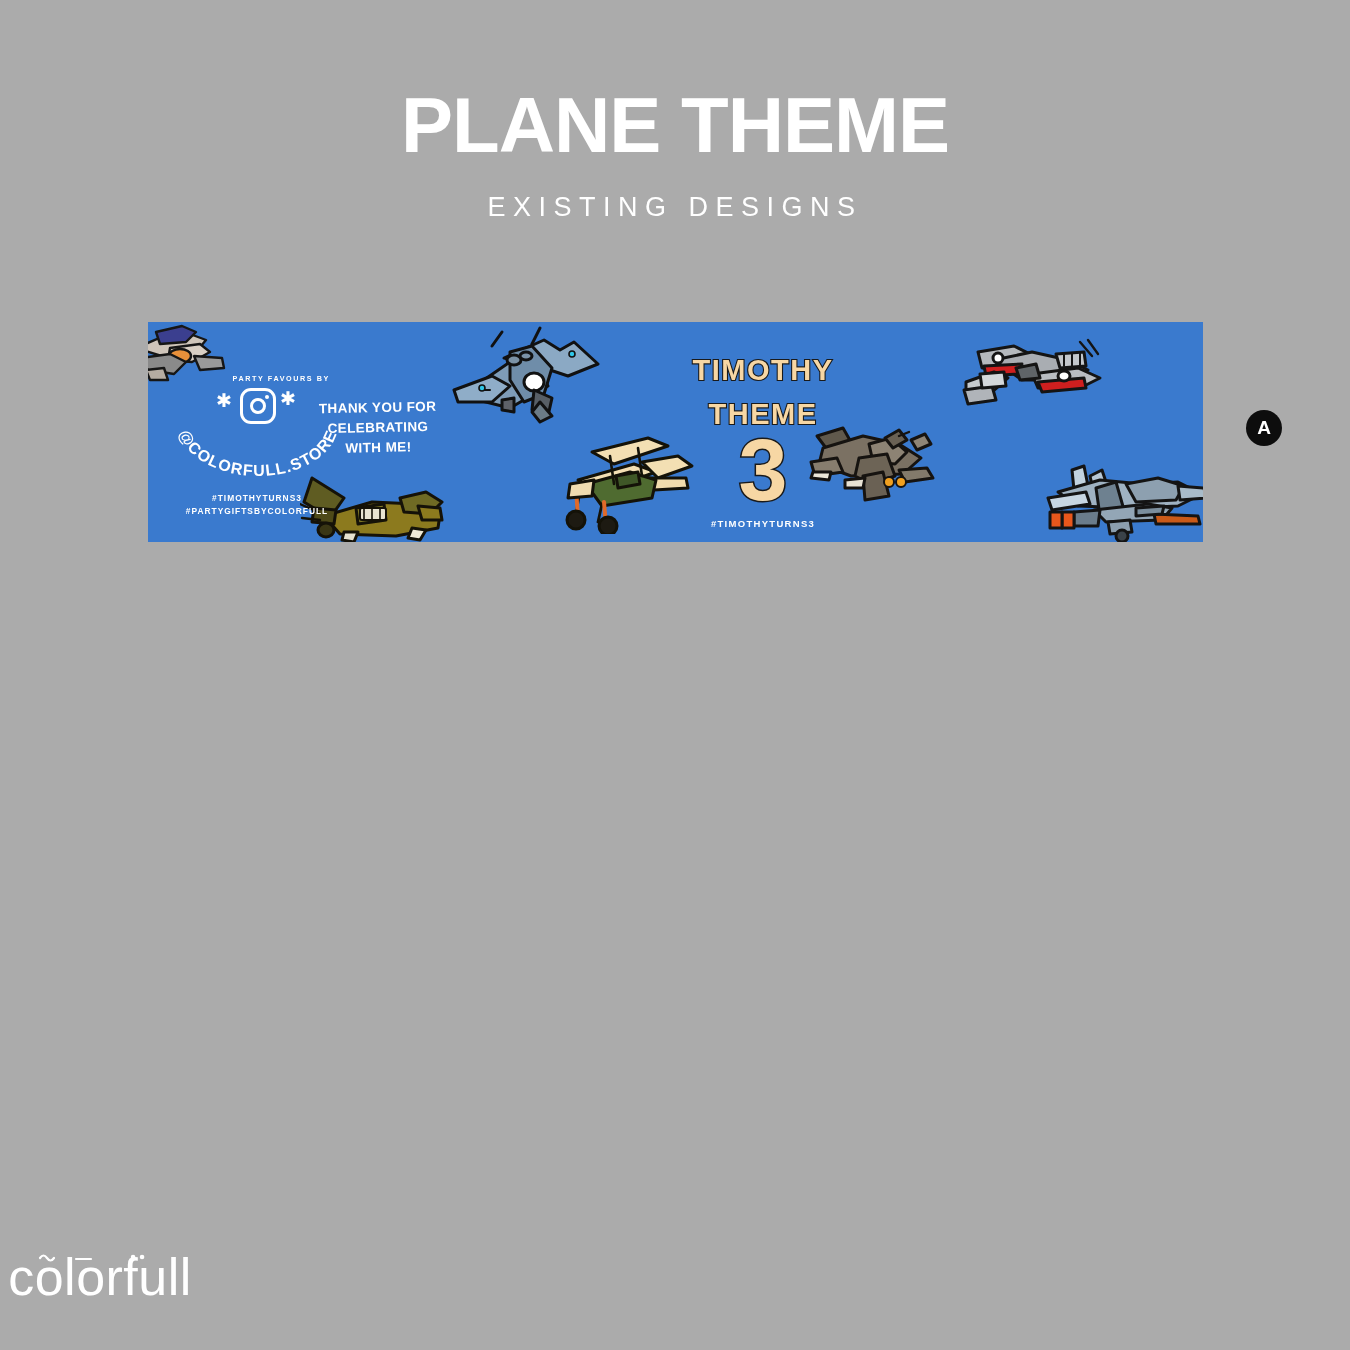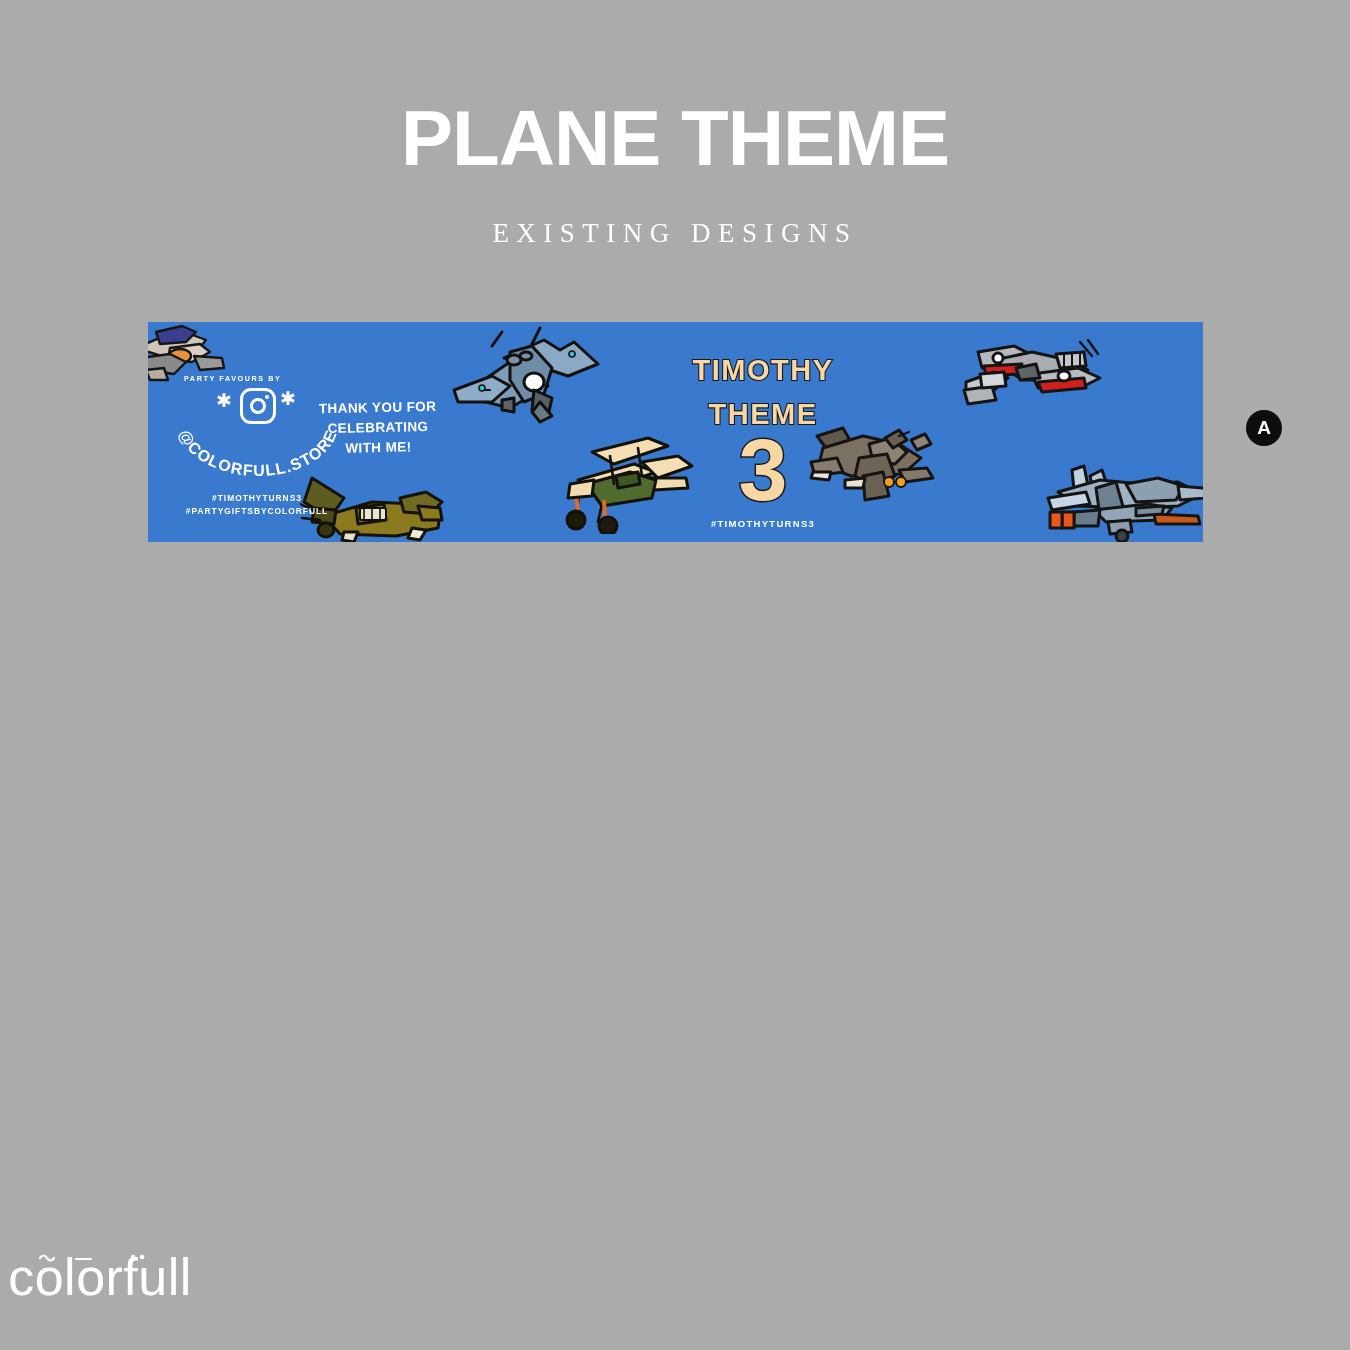--- a/index.html
+++ b/index.html
@@ -16,37 +16,37 @@
   }
 
   
   .header {
     position: absolute;
     top: 0; left: 0;
     width: 1350px;
     text-align: center;
   }
   .page-title {
-    margin: 17px;
+    margin: 4px;
     padding-top: 82px;
     font-size: 78px;
     line-height: 1.0;
     font-weight: bold;
     color: #ffffff;
     letter-spacing: -1px;
     font-family: "Liberation Sans", sans-serif;
   }
   .page-subtitle {
     margin: 0;
     padding-top: 24px;
     font-size: 27px;
     font-weight: 300;
     color: #ffffff;
     letter-spacing: 7.5px;
-    font-family: Liberation Serif, serif;
+    font-family: Liberation Sans, sans-serif;
   }
 
   
   .badge-a {
     position: absolute;
     left: 1246px;
     top: 410px;
     width: 36px;
     height: 36px;
     border-radius: 50%;
@@ -70,21 +70,21 @@
     background: #3a7ace;
     overflow: hidden;
   }
 
   
   .party-favours-label {
     position: absolute;
     left: 36px;
     top: 52px;
     width: 146px;
-    text-align: left;
+    text-align: right;
     color: #ffffff;
     font-size: 7.2px;
     font-weight: bold;
     letter-spacing: 1.6px;
     font-family: "Liberation Sans", sans-serif;
   }
   .ig-badge {
     position: absolute;
     left: 22px;
     top: 62px;

